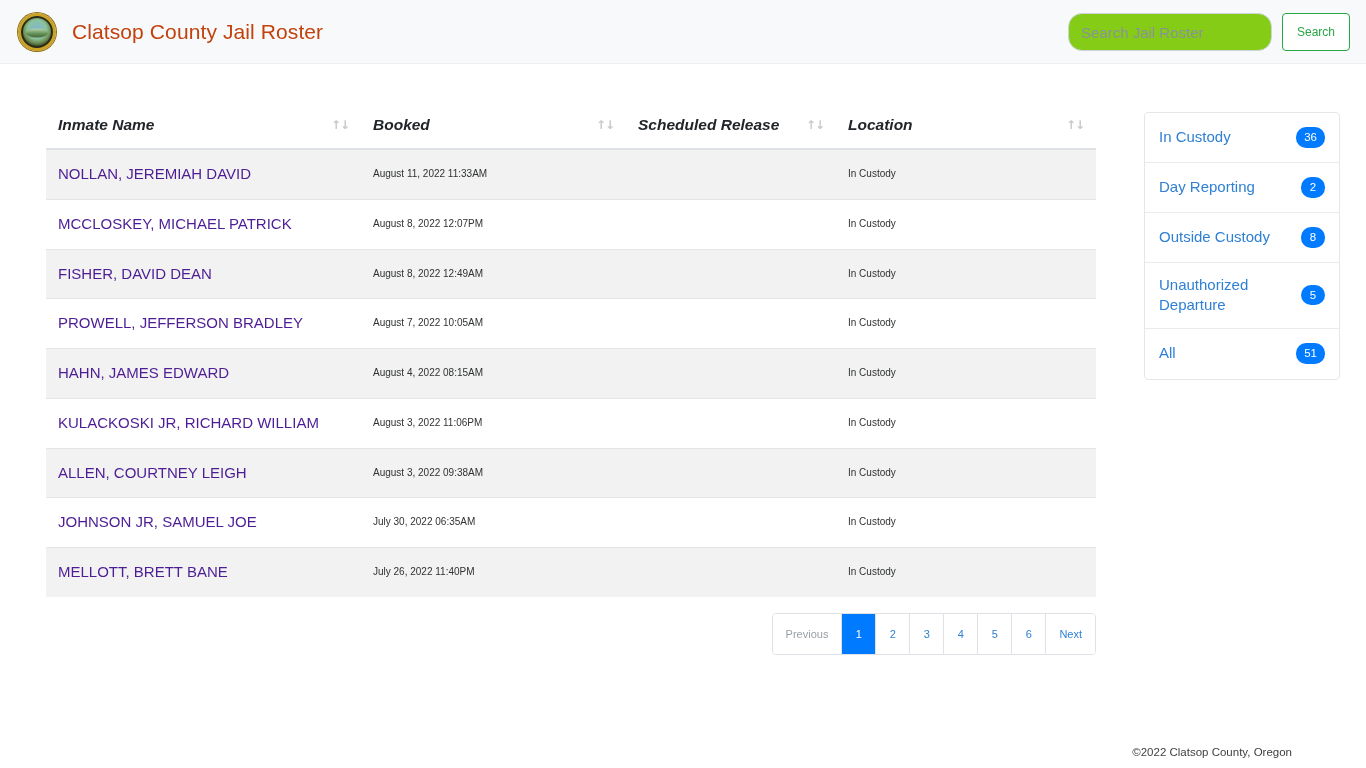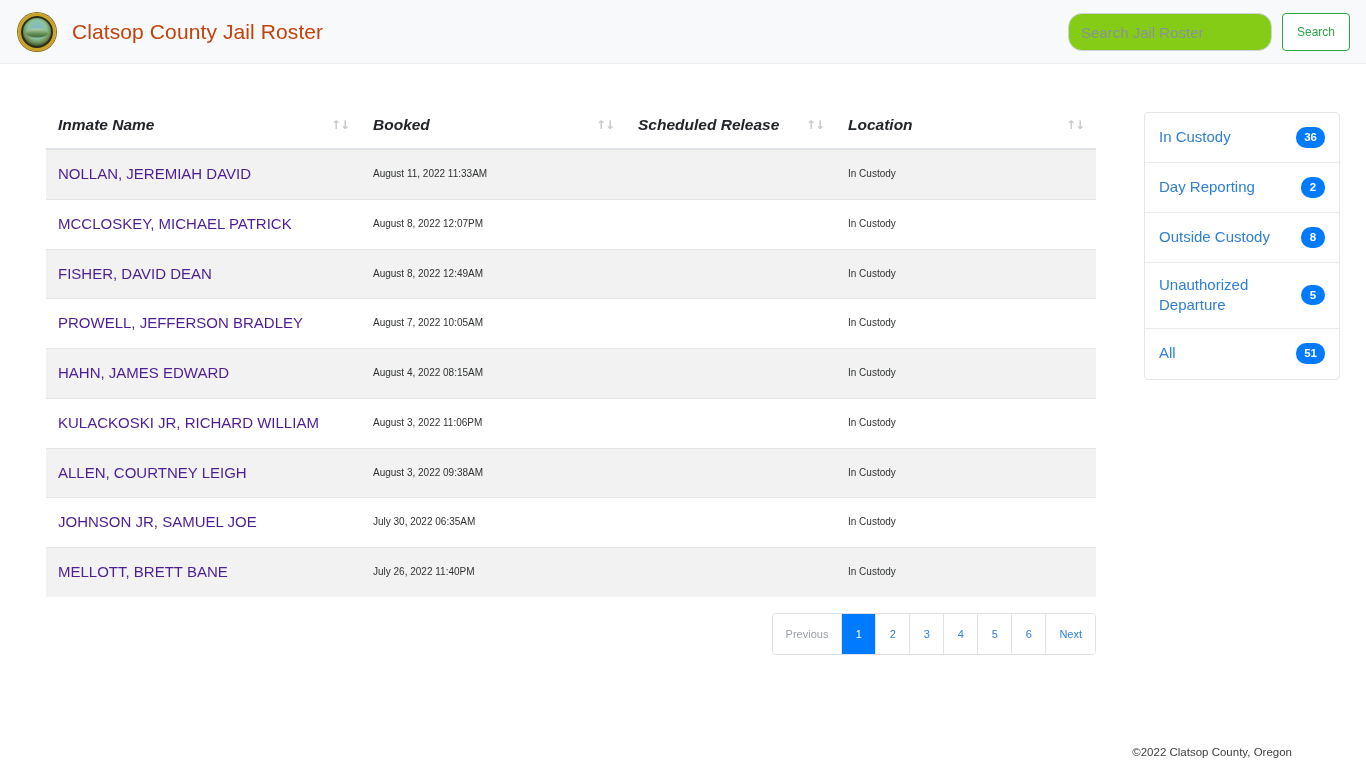--- a/index.html
+++ b/index.html
@@ -217,21 +217,21 @@
   .filter-item:last-child { border-bottom: none; align-items: center; }
   .filter-label {
     color: #2f80d4;
     font-size: 15px;
     line-height: 1.35;
   }
   .badge {
     background: #007bff;
     color: #fff;
     font-size: 11.5px;
-    font-weight: bold;
+    font-weight: normal;
     border-radius: 10px;
     padding: 3px 8px;
     min-width: 24px;
     text-align: center;
     flex: none;
     line-height: 1.25;
   }
 
   
   .footer {

